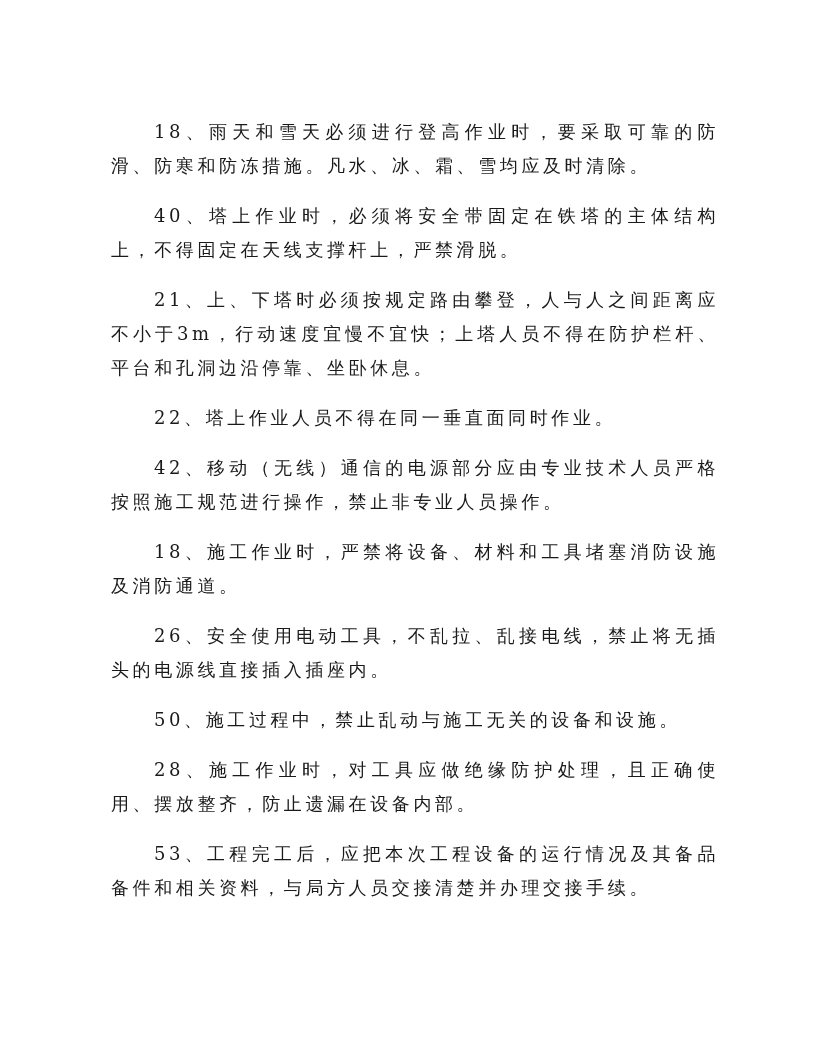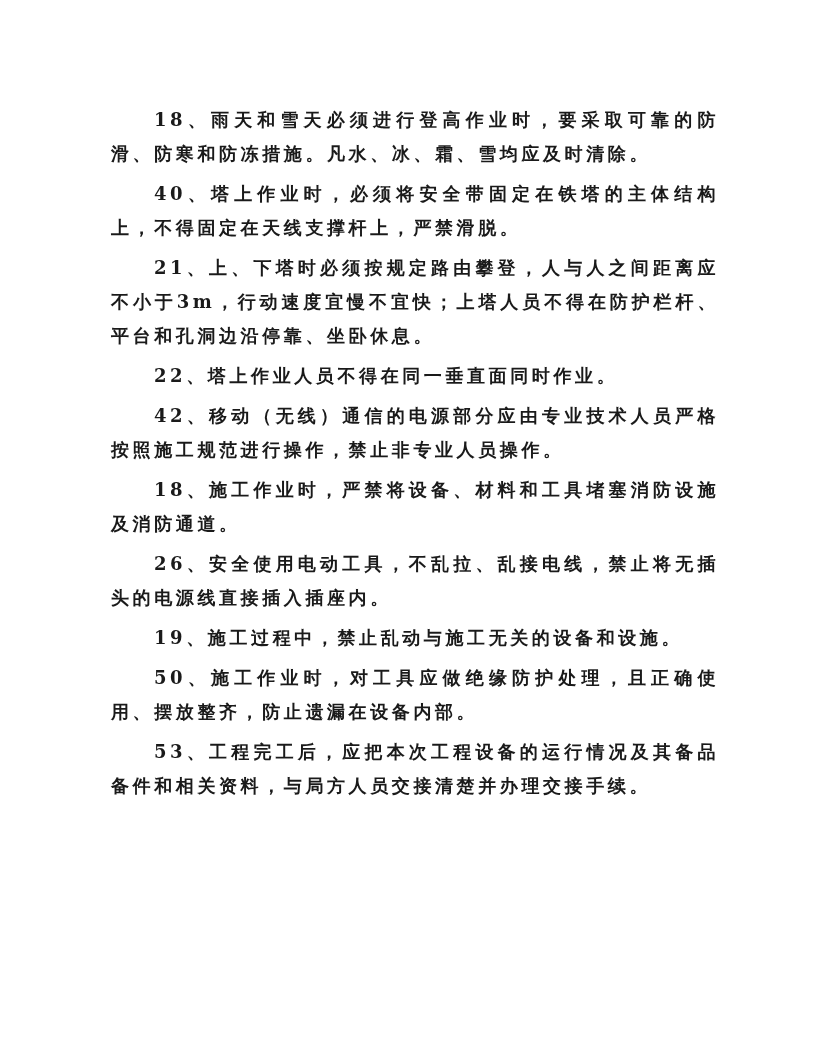--- a/index.html
+++ b/index.html
@@ -15,38 +15,37 @@
       font-family: "DejaVu Serif", "Liberation Serif", serif;
       color: #1a1a1a;
     }
     .page {
       position: absolute;
       left: 111px;
       top: 99px;
       width: 608px;
     }
     .para {
-      margin: 4px 0 6px 0;
+      margin: 16px 0 6px 0;
       font-size: 18px;
       line-height: 34px;
       letter-spacing: 3.6px;
       text-indent: 43px;
       text-align: justify;
       text-justify: inter-character;
       word-break: break-all;
-      font-weight: bold;
     }
   </style>
 </head>
 <body>
 
 <div class="page">
   <p class="para">18、雨天和雪天必须进行登高作业时，要采取可靠的防滑、防寒和防冻措施。凡水、冰、霜、雪均应及时清除。</p>
   <p class="para">40、塔上作业时，必须将安全带固定在铁塔的主体结构上，不得固定在天线支撑杆上，严禁滑脱。</p>
   <p class="para">21、上、下塔时必须按规定路由攀登，人与人之间距离应不小于3m，行动速度宜慢不宜快；上塔人员不得在防护栏杆、平台和孔洞边沿停靠、坐卧休息。</p>
   <p class="para">22、塔上作业人员不得在同一垂直面同时作业。</p>
   <p class="para">42、移动（无线）通信的电源部分应由专业技术人员严格按照施工规范进行操作，禁止非专业人员操作。</p>
   <p class="para">18、施工作业时，严禁将设备、材料和工具堵塞消防设施及消防通道。</p>
   <p class="para">26、安全使用电动工具，不乱拉、乱接电线，禁止将无插头的电源线直接插入插座内。</p>
-  <p class="para">19、施工过程中，禁止乱动与施工无关的设备和设施。</p>
-  <p class="para">50、施工作业时，对工具应做绝缘防护处理，且正确使用、摆放整齐，防止遗漏在设备内部。</p>
+  <p class="para">50、施工过程中，禁止乱动与施工无关的设备和设施。</p>
+  <p class="para">28、施工作业时，对工具应做绝缘防护处理，且正确使用、摆放整齐，防止遗漏在设备内部。</p>
   <p class="para">53、工程完工后，应把本次工程设备的运行情况及其备品备件和相关资料，与局方人员交接清楚并办理交接手续。</p>
 </div>
 
 </body></html>

